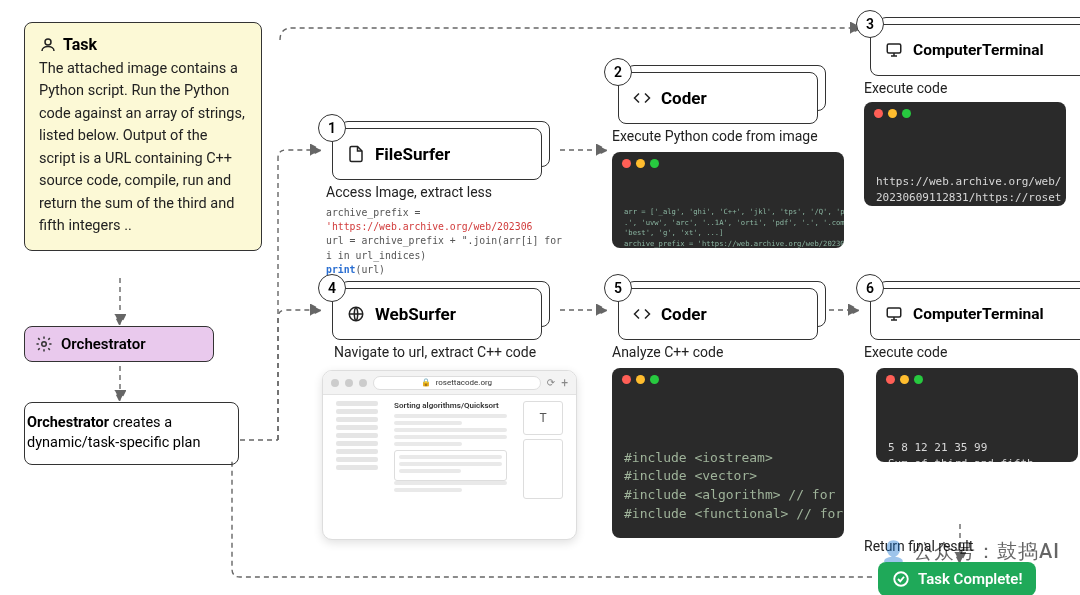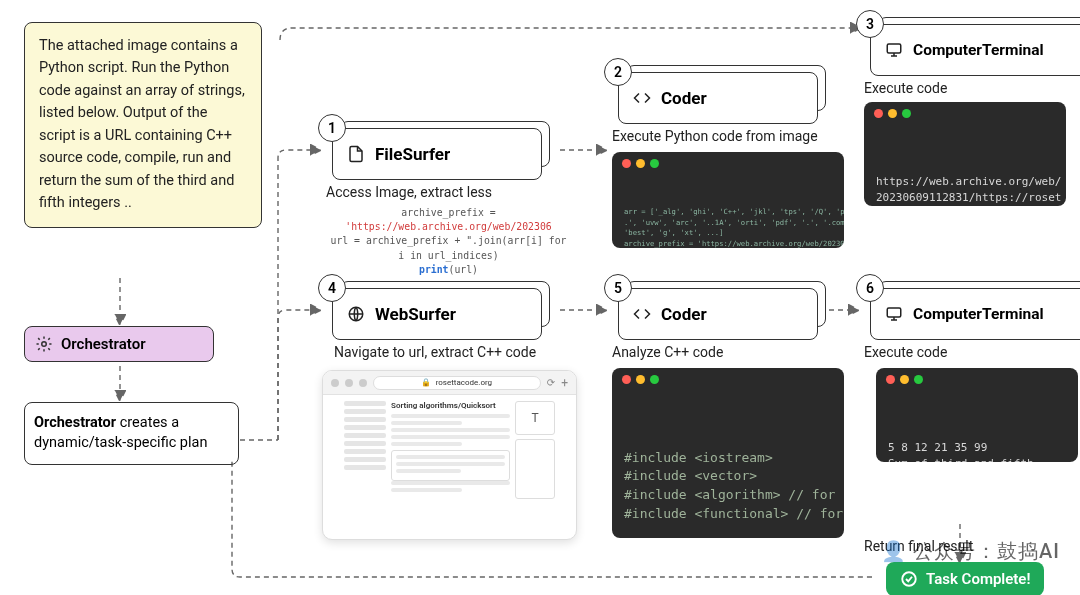--- a/index.html
+++ b/index.html
@@ -37,21 +37,21 @@
     display:flex; align-items:center; gap:8px;
     font-size:15px;
   }
 
   
   .plan {
     left: 24px; top: 402px;
     width: 215px;
     border: 1.5px solid #333;
     border-radius: 8px;
-    padding: 10px 9px;
+    padding: 10px 2px;
     font-size: 14.5px;
     line-height: 1.4;
   }
   .plan b { font-weight:700; }
 
   
   .agent-stack {
     position:absolute;
     width: 210px;
     height: 52px;
@@ -118,38 +118,38 @@
     box-shadow:0 3px 10px rgba(0,0,0,.12);
     overflow:hidden;
   }
   .browser .bar {
     height:24px; background:#f3f3f3; border-bottom:1px solid #e2e2e2;
     display:flex; align-items:center; gap:6px; padding:0 8px;
   }
   .browser .d { width:8px;height:8px;border-radius:50%;background:#ccc;}
   .browser .url { flex:1; height:14px; background:#fff; border:1px solid #ddd; border-radius:8px; font-size:8px; display:flex;align-items:center;justify-content:center;color:#333; padding:0 4px;}
   .browser .url .lock { font-size:8px; margin-right:4px; color:#777;}
-  .browser .page { padding:6px 21px; font-size:6px; color:#555; display:flex; gap:5px;}
+  .browser .page { padding:6px 13px; font-size:6px; color:#555; display:flex; gap:16px;}
   .browser .page .side { width:42px; }
   .browser .page .side div { height:5px; background:#e5e5e5; margin-bottom:3px; border-radius:2px;}
   .browser .page .main { flex:1;}
   .browser .page .main .h { font-size:8px; font-weight:600; color:#333; margin-bottom:4px;}
   .browser .page .main .line { height:4px; background:#e9e9e9; margin-bottom:3px; border-radius:2px;}
   .browser .page .main .line.s { width:60%;}
   .browser .page .main .blk { border:1px solid #ddd; padding:4px; margin-top:4px; border-radius:3px;}
   .browser .right { width:40px;}
   .browser .right .box { height:34px; border:1px solid #ddd; margin-bottom:4px; border-radius:3px; display:flex;align-items:center;justify-content:center;font-size:12px;}
 
   
   .done {
     position:absolute;
     background:#1fa959; color:#fff;
     border-radius:8px; padding:8px 14px;
     font-weight:600; font-size:15px;
-    display:flex; align-items:center; gap:8px;margin-left:8px;
+    display:flex; align-items:center; gap:8px;
   }
 
   .retlabel { position:absolute; font-size:14px; color:#222;}
 
   
   svg.connectors { position:absolute; inset:0; width:1080px; height:595px; pointer-events:none;}
   svg.connectors path, svg.connectors line { stroke:#666; stroke-width:1.4; stroke-dasharray:5 4; fill:none; }
   svg.connectors .arrow { fill:#666; }
 
   .watermark {
@@ -185,20 +185,29 @@
 
   <path d="M560 310 H604" marker-end="url(#ah)"></path>
   <path d="M820 310 H856" marker-end="url(#ah)"></path>
 
   <line x1="960" y1="524" x2="960" y2="560" marker-end="url(#ah)"></line>
 
   <path d="M872 577 Q240 577 240 577 Q232 577 232 569 V460"></path>
 </svg>
 
 <div class="task-card abs">
+  <div class="hdr">
+    <span class="icon">
+      <svg width="18" height="18" viewBox="0 0 24 24" fill="none" stroke="#222" stroke-width="2">
+          <circle cx="12" cy="8" r="4"></circle>
+          <path d="M4 20c0-4 4-6 8-6s8 2 8 6"></path>
+        </svg>
+    </span>
+    <span>Task</span>
+  </div>
   <div class="body">The attached image contains a Python script. Run the Python code against an array of strings, listed below. Output of the script is a URL containing C++ source code, compile, run and return the sum of the third and fifth integers ..</div>
 </div>
 
 <div class="orch abs">
   <span class="icon">
     <svg width="18" height="18" viewBox="0 0 24 24" fill="none" stroke="#333" stroke-width="2">
         <circle cx="12" cy="12" r="3"></circle>
         <path d="M12 2v3M12 19v3M4.2 4.2l2.1 2.1M17.7 17.7l2.1 2.1M2 12h3M19 12h3M4.2 19.8l2.1-2.1M17.7 6.3l2.1-2.1"></path>
       </svg>
   </span>
@@ -217,21 +226,21 @@
           <path d="M14 2H6a2 2 0 0 0-2 2v16a2 2 0 0 0 2 2h12a2 2 0 0 0 2-2V8z"></path>
           <path d="M14 2v6h6"></path>
         </svg>
     </span>
     <span>FileSurfer</span>
   </div>
   <div class="num">1</div>
 </div>
 <div class="sub" style="left:326px; top:184px;">Access Image, extract less</div>
 
-<div class="codebox abs" style="left:326px; top:206px;text-align:center;">
+<div class="codebox abs" style="left:326px; top:206px;">
   <div><span>archive_prefix = </span><span class="str">'https://web.archive.org/web/202306</span></div>
   <div><span>url = archive_prefix + ".join(arr[i] for i in url_indices)</span></div>
   <div><span class="p">print</span><span>(url)</span></div>
 </div>
 
 <div class="agent-stack abs wider" style="left:618px; top:72px;">
   <div class="back"></div>
   <div class="front">
     <span class="icon">
       <svg width="18" height="18" viewBox="0 0 24 24" fill="none" stroke="#222" stroke-width="2">

